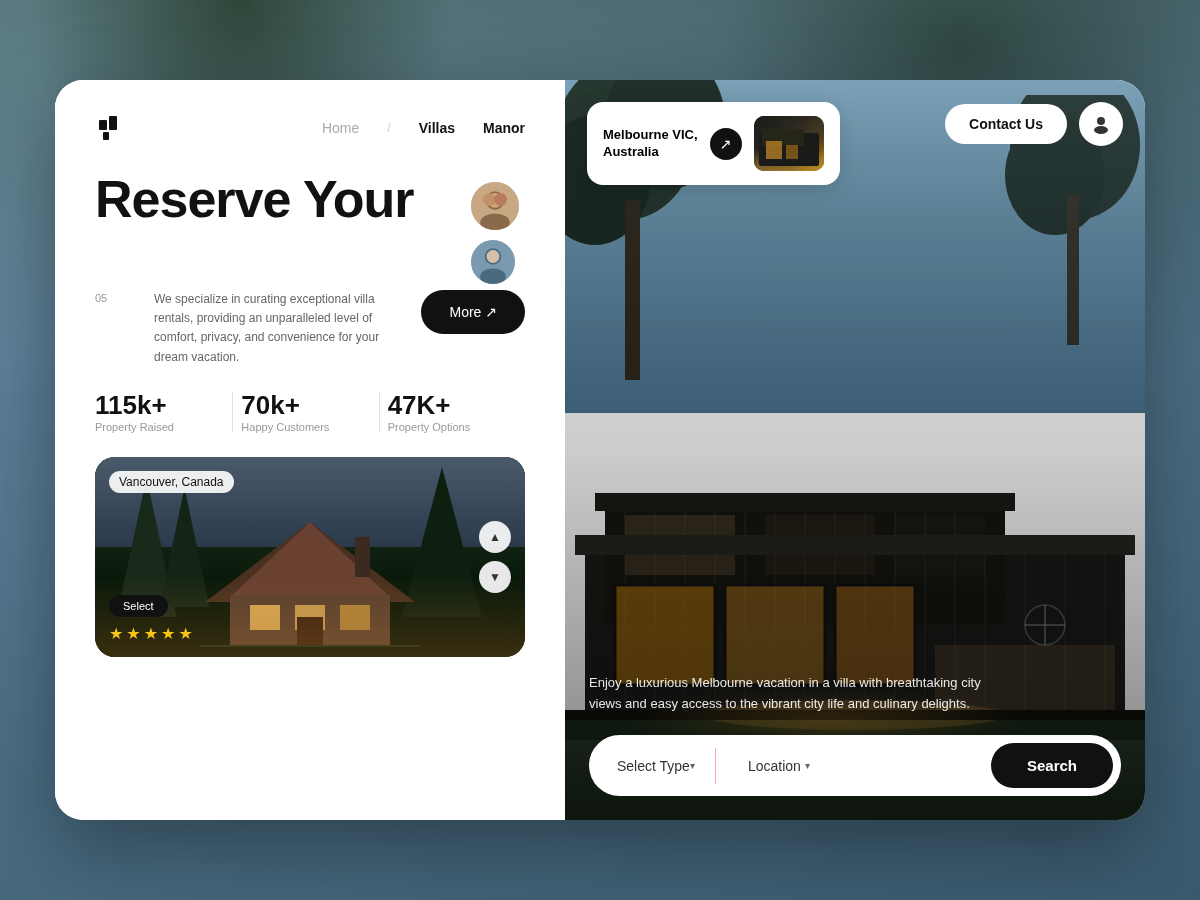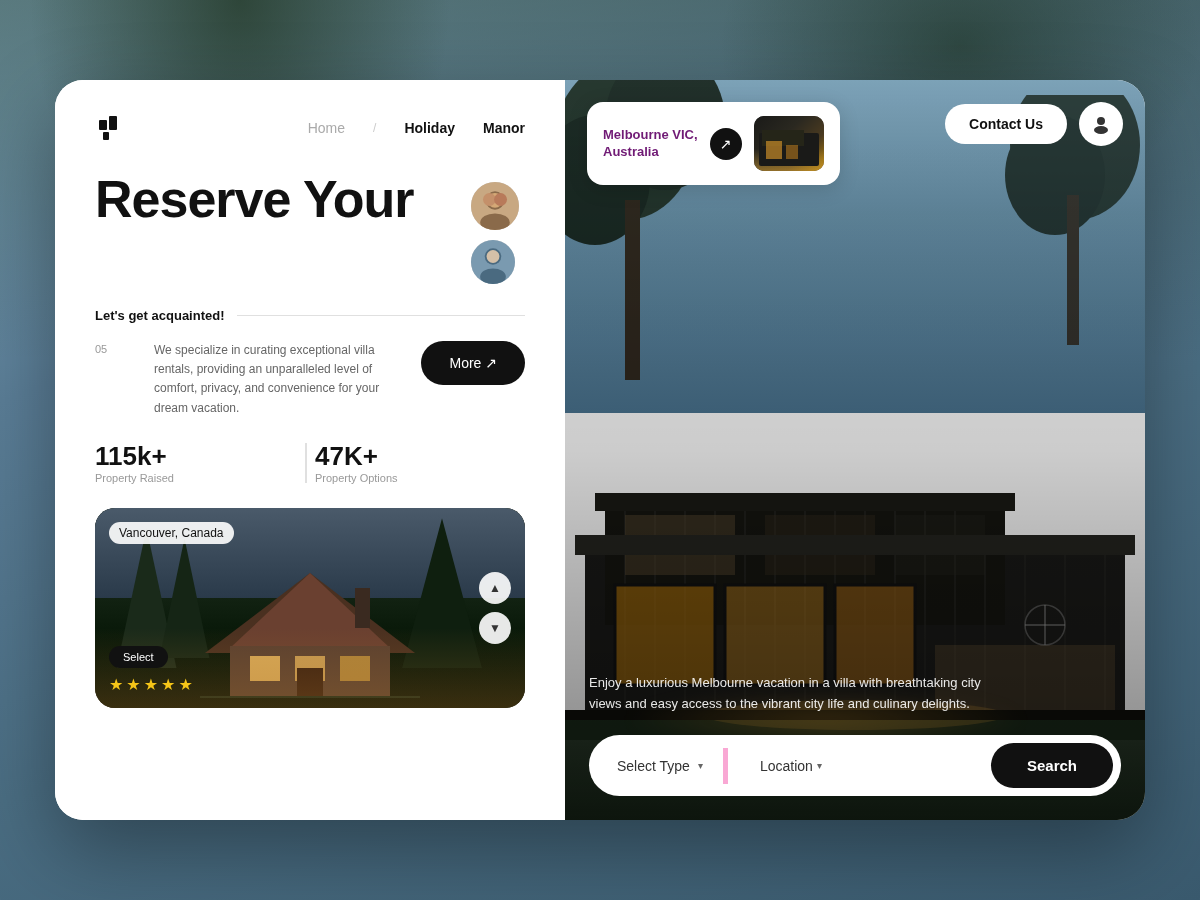--- a/index.html
+++ b/index.html
@@ -84,21 +84,20 @@
       text-decoration: none;
       cursor: pointer;
     }
 
     .nav-link.active {
       color: #111;
       font-weight: 600;
     }
 
     .hero-section {
-      margin-bottom: 12px;
     }
 
     .hero-title-row {
       display: flex;
       align-items: flex-start;
       justify-content: space-between;
       margin-bottom: 4px;
     }
 
     .hero-title {
@@ -353,21 +352,21 @@
       min-width: 220px;
     }
 
     .location-info {
       flex: 1;
     }
 
     .location-name {
       font-size: 13px;
       font-weight: 600;
-      color: #701a75;
+      color: #000000;
       line-height: 1.3;
     }
 
     .location-arrow {
       width: 32px;
       height: 32px;
       background: #111;
       border-radius: 50%;
       display: flex;
       align-items: center;
@@ -408,24 +407,23 @@
       align-items: center;
       gap: 12px;
       background: white;
       border-radius: 50px;
       padding: 8px 8px 8px 8px;
     }
 
     .search-select {
       display: flex;
       align-items: center;
-      gap: 8px;
       padding: 10px 20px;
       cursor: pointer;
-      border-right: 5px solid #f9a8d4;
+      border-right: 1px solid #f9a8d4;
     }
 
     .search-select-label {
       font-size: 14px;
       color: #333;
       font-weight: 500;
     }
 
     .chevron-down {
       font-size: 10px;
@@ -532,21 +530,21 @@
       <div class="logo">
         <svg viewBox="0 0 32 32" fill="none">
           <rect x="4" y="8" width="8" height="10" rx="1" fill="#111"></rect>
           <rect x="14" y="4" width="8" height="14" rx="1" fill="#111"></rect>
           <rect x="8" y="20" width="6" height="8" rx="1" fill="#111"></rect>
         </svg>
       </div>
       <div class="nav-links">
         <a class="nav-link">Home</a>
         <span style="color:#ccc;font-size:12px;">/</span>
-        <a class="nav-link active">Holiday</a>
+        <a class="nav-link active">Villas</a>
         <a class="nav-link active">Manor</a>
       </div>
     </nav>
 
     <div class="hero-section">
       <div class="hero-title-row">
         <div>
           <h1 class="hero-title">Reserve Your</h1>
         </div>
         <div class="avatar-stack">
@@ -566,39 +564,39 @@
               <rect width="48" height="48" fill="#7a9ab0"></rect>
               <circle cx="24" cy="18" r="9" fill="#4a6a80"></circle>
               <circle cx="24" cy="18" r="7" fill="#d4c0a8"></circle>
               <ellipse cx="24" cy="40" rx="14" ry="9" fill="#4a6a80"></ellipse>
             </svg>
           </div>
         </div>
       </div>
     </div>
 
-    <div class="subtitle-row">
-      <span class="subtitle">Let's get acquainted!</span>
-      <div class="subtitle-line"></div>
-    </div>
 
     <div class="description-row">
       <span class="desc-number">05</span>
       <p class="desc-text">We specialize in curating exceptional villa rentals, providing an unparalleled level of comfort, privacy, and convenience for your dream vacation.</p>
       <button class="more-btn">
         <span>More ↗</span>
       </button>
     </div>
 
     <div class="stats-row">
       <div class="stat-item">
         <div class="stat-value">115k+</div>
         <div class="stat-label">Property Raised</div>
       </div>
       <div class="stat-divider"></div>
+      <div class="stat-item">
+        <div class="stat-value">70k+</div>
+        <div class="stat-label">Happy Customers</div>
+      </div>
       <div class="stat-divider"></div>
       <div class="stat-item">
         <div class="stat-value">47K+</div>
         <div class="stat-label">Property Options</div>
       </div>
     </div>
 
     <div class="property-card">
 
       <div class="vancouver-house">

